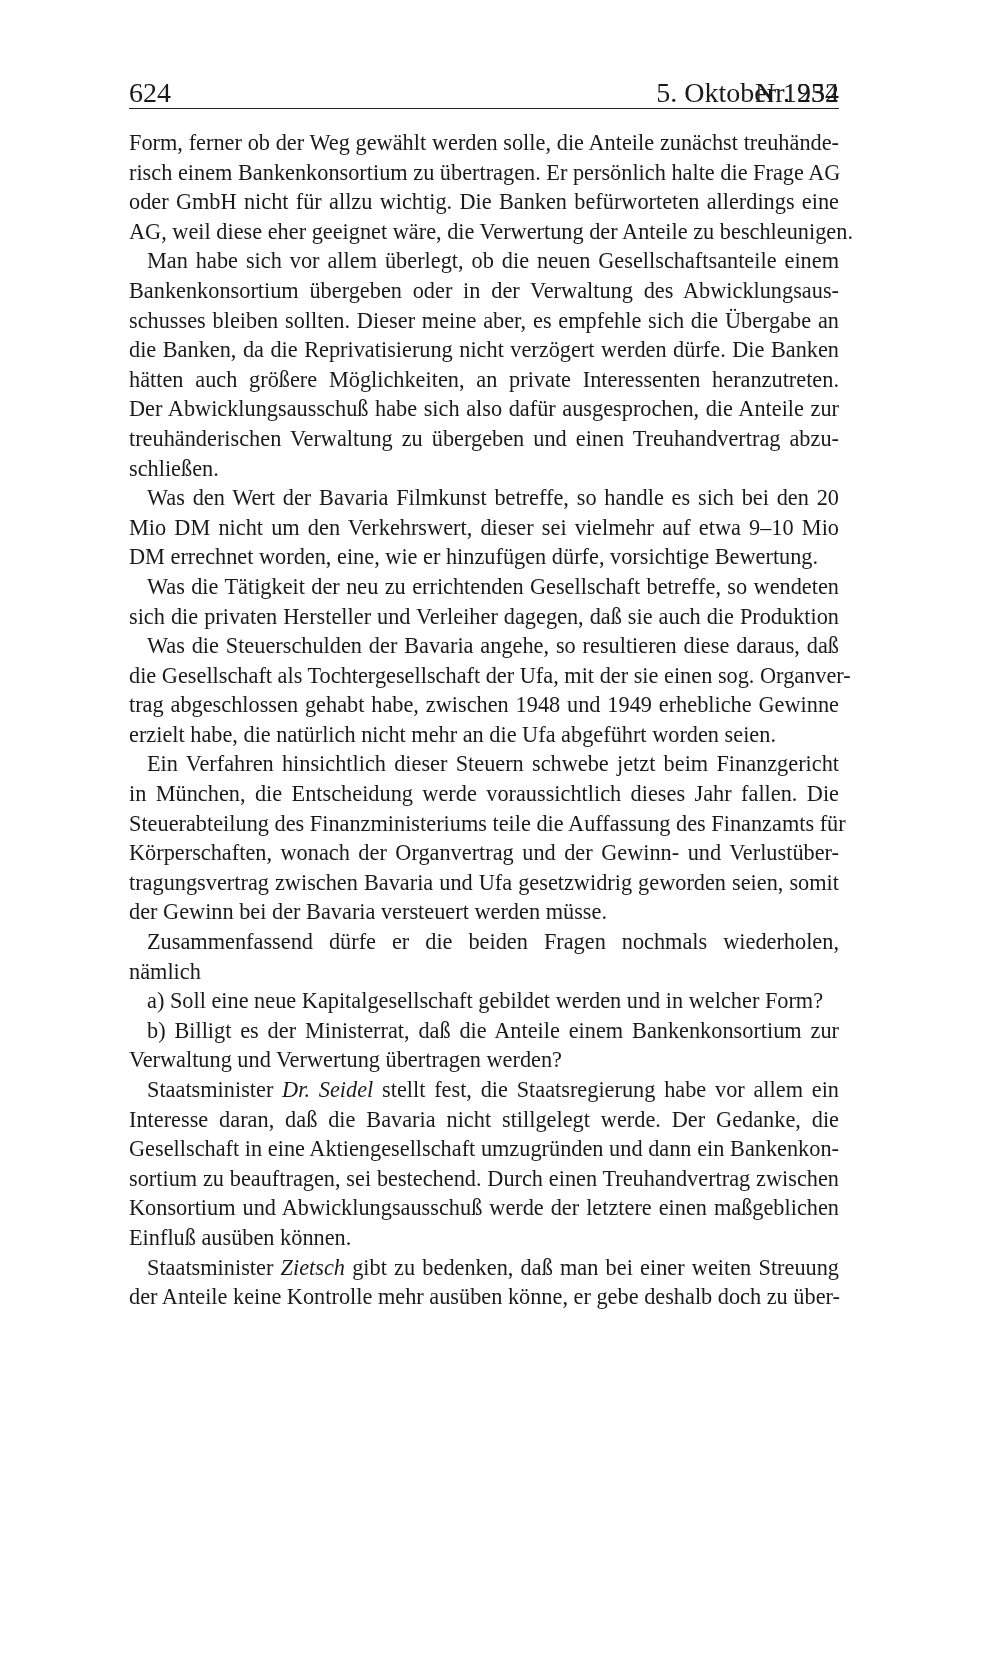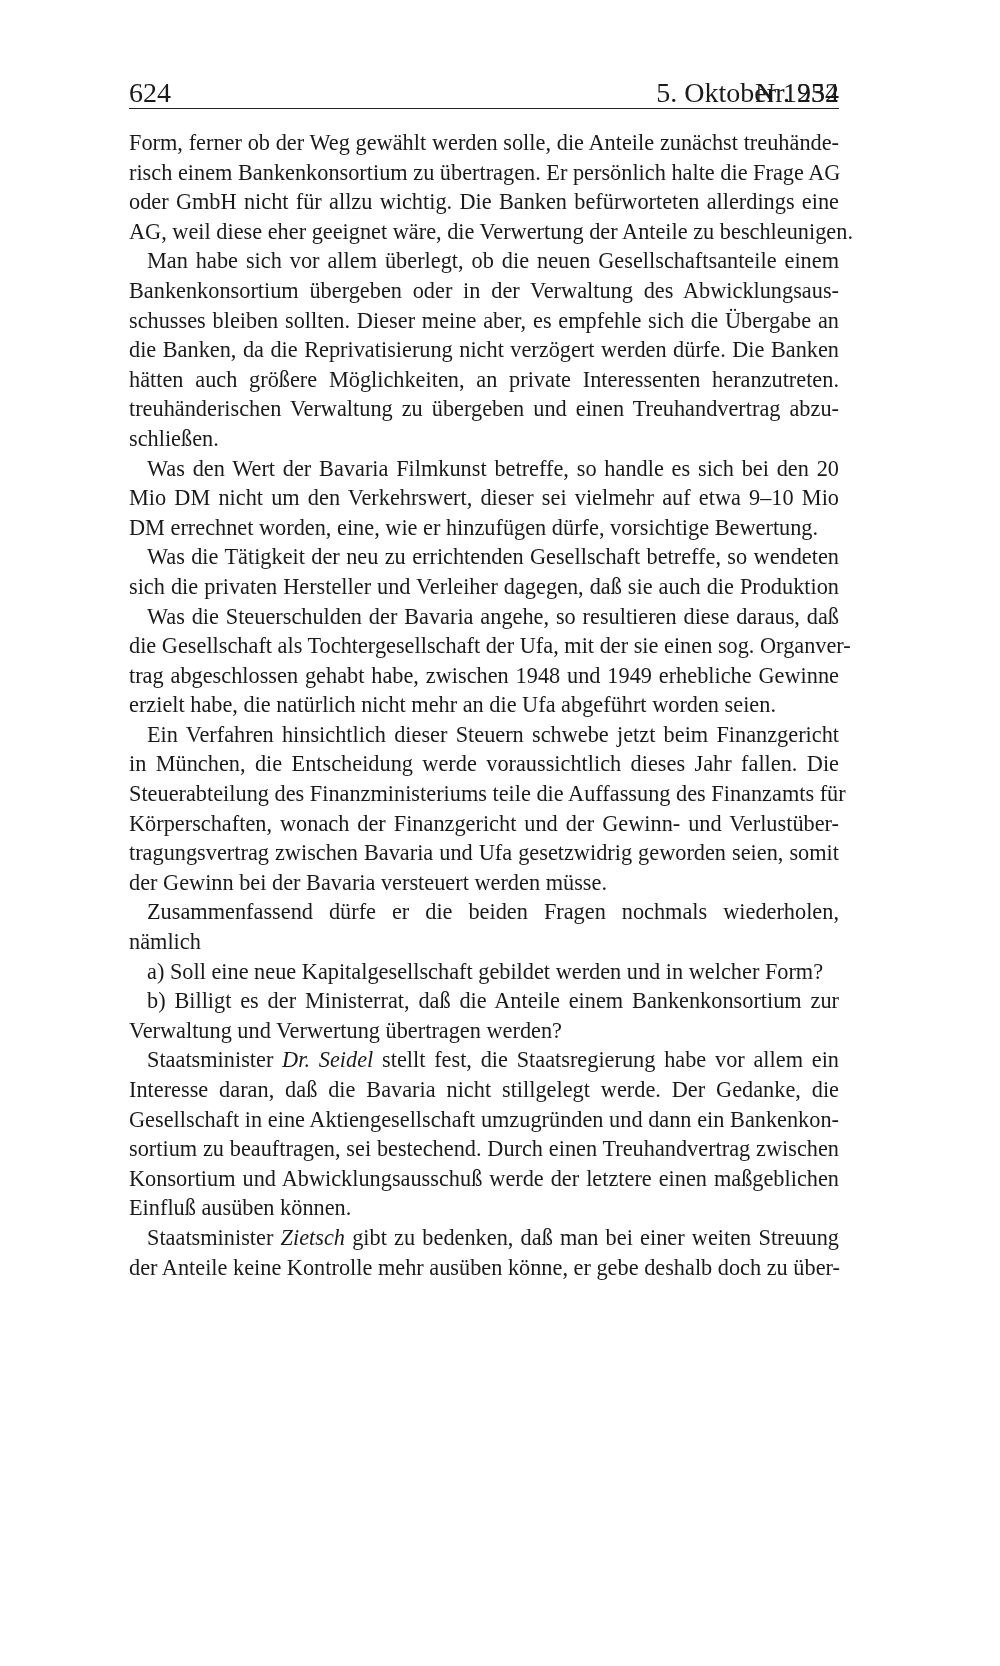--- a/index.html
+++ b/index.html
@@ -87,20 +87,21 @@
       <span class="line">oder GmbH nicht für allzu wichtig. Die Banken befürworteten allerdings eine</span>
       <span class="line last">AG, weil diese eher geeignet wäre, die Verwertung der Anteile zu beschleunigen.</span>
     </div>
 
     <div>
       <span class="line indent">Man habe sich vor allem überlegt, ob die neuen Gesellschaftsanteile einem</span>
       <span class="line">Bankenkonsortium übergeben oder in der Verwaltung des Abwicklungsaus-</span>
       <span class="line">schusses bleiben sollten. Dieser meine aber, es empfehle sich die Übergabe an</span>
       <span class="line">die Banken, da die Reprivatisierung nicht verzögert werden dürfe. Die Banken</span>
       <span class="line">hätten auch größere Möglichkeiten, an private Interessenten heranzutreten.</span>
+      <span class="line">Der Abwicklungsausschuß habe sich also dafür ausgesprochen, die Anteile zur</span>
       <span class="line">treuhänderischen Verwaltung zu übergeben und einen Treuhandvertrag abzu-</span>
       <span class="line last">schließen.</span>
     </div>
 
     <div>
       <span class="line indent">Was den Wert der Bavaria Filmkunst betreffe, so handle es sich bei den 20</span>
       <span class="line">Mio DM nicht um den Verkehrswert, dieser sei vielmehr auf etwa 9–10 Mio</span>
       <span class="line last">DM errechnet worden, eine, wie er hinzufügen dürfe, vorsichtige Bewertung.</span>
     </div>
 
@@ -113,21 +114,21 @@
       <span class="line indent">Was die Steuerschulden der Bavaria angehe, so resultieren diese daraus, daß</span>
       <span class="line">die Gesellschaft als Tochtergesellschaft der Ufa, mit der sie einen sog. Organver-</span>
       <span class="line">trag abgeschlossen gehabt habe, zwischen 1948 und 1949 erhebliche Gewinne</span>
       <span class="line last">erzielt habe, die natürlich nicht mehr an die Ufa abgeführt worden seien.</span>
     </div>
 
     <div>
       <span class="line indent">Ein Verfahren hinsichtlich dieser Steuern schwebe jetzt beim Finanzgericht</span>
       <span class="line">in München, die Entscheidung werde voraussichtlich dieses Jahr fallen. Die</span>
       <span class="line">Steuerabteilung des Finanzministeriums teile die Auffassung des Finanzamts für</span>
-      <span class="line">Körperschaften, wonach der Finanzgericht und der Gewinn- und Verlustüber-</span>
+      <span class="line">Körperschaften, wonach der Organvertrag und der Gewinn- und Verlustüber-</span>
       <span class="line">tragungsvertrag zwischen Bavaria und Ufa gesetzwidrig geworden seien, somit</span>
       <span class="line last">der Gewinn bei der Bavaria versteuert werden müsse.</span>
     </div>
 
     <div>
       <span class="line indent">Zusammenfassend dürfe er die beiden Fragen nochmals wiederholen,</span>
       <span class="line last">nämlich</span>
     </div>
 
     <div>

